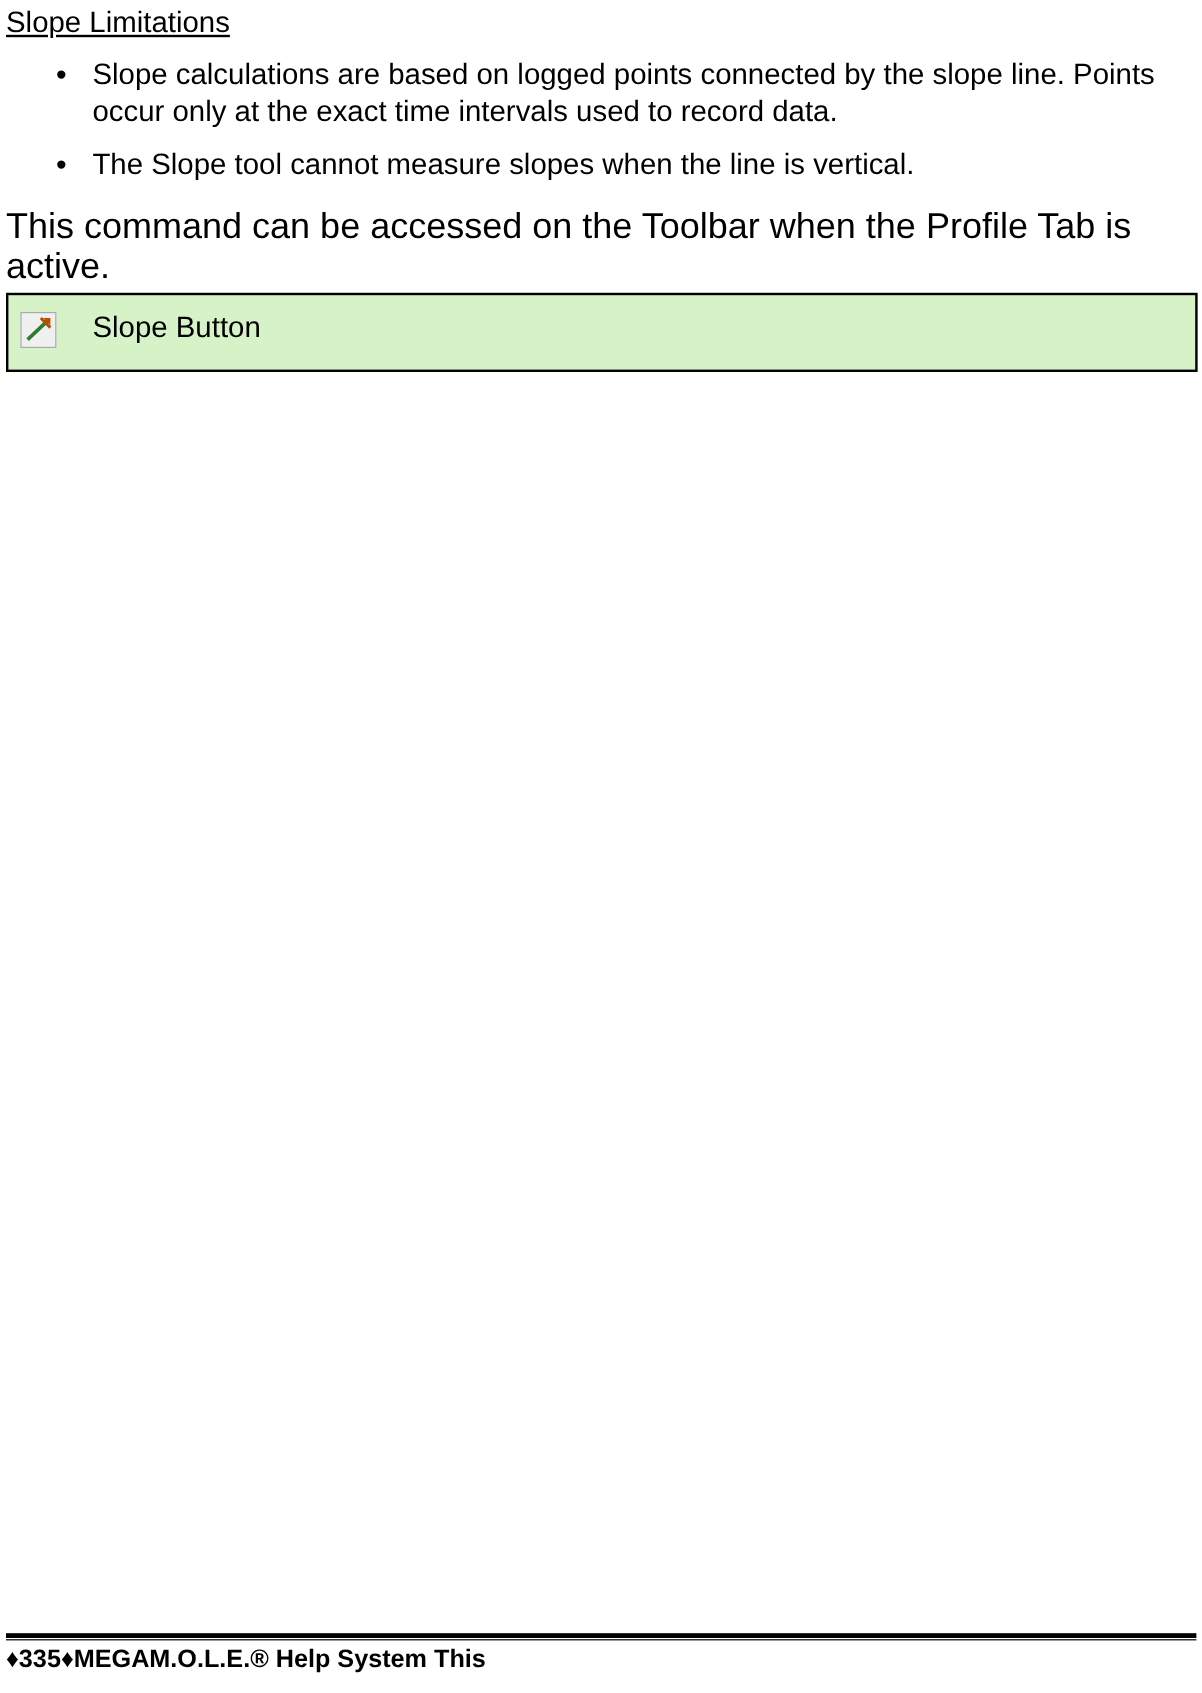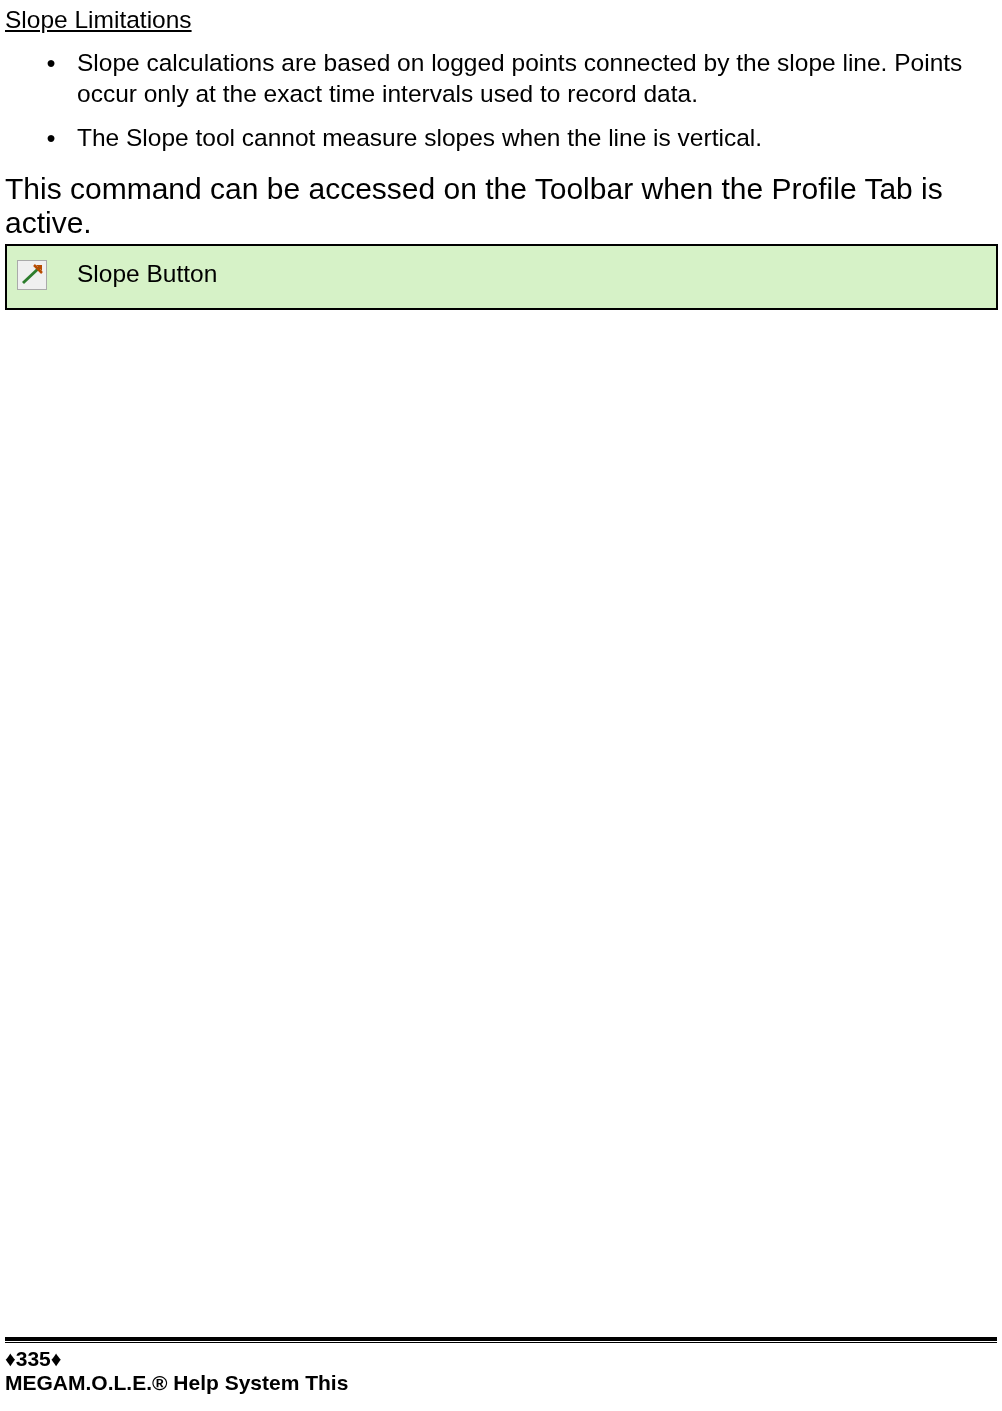--- a/index.html
+++ b/index.html
@@ -99,21 +99,20 @@
       border-top: 1px solid #000;
       height: 0;
       margin-bottom: 4px;
     }
     .footer-line {
       display: flex;
       justify-content: flex-start;
       font-size: 21px;
       font-weight: bold;
       font-family: Arial, Helvetica, sans-serif;
-      flex-direction: column;
     }
     .footer-left {
       display: flex;
       align-items: center;
     }
     .footer-right {
       display: flex;
       align-items: center;
     }
     .mega-prefix {

